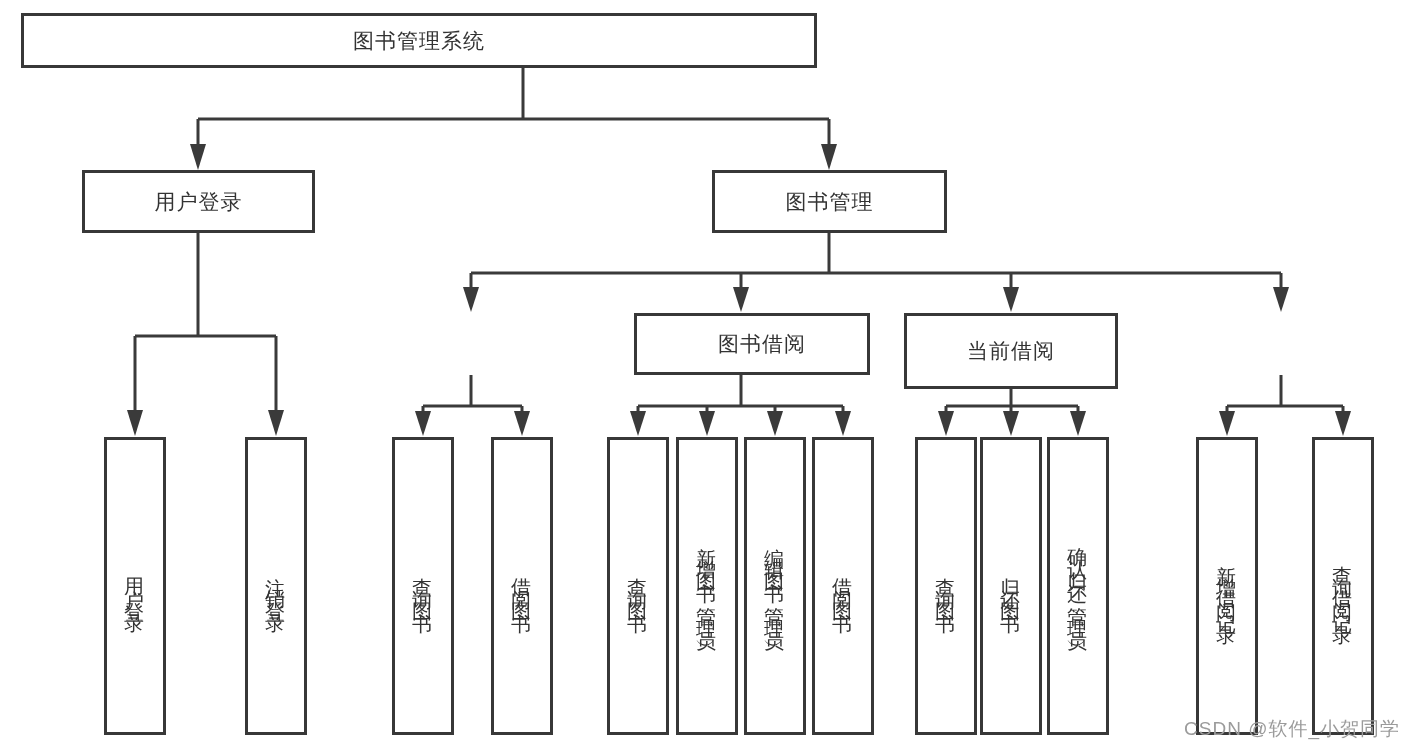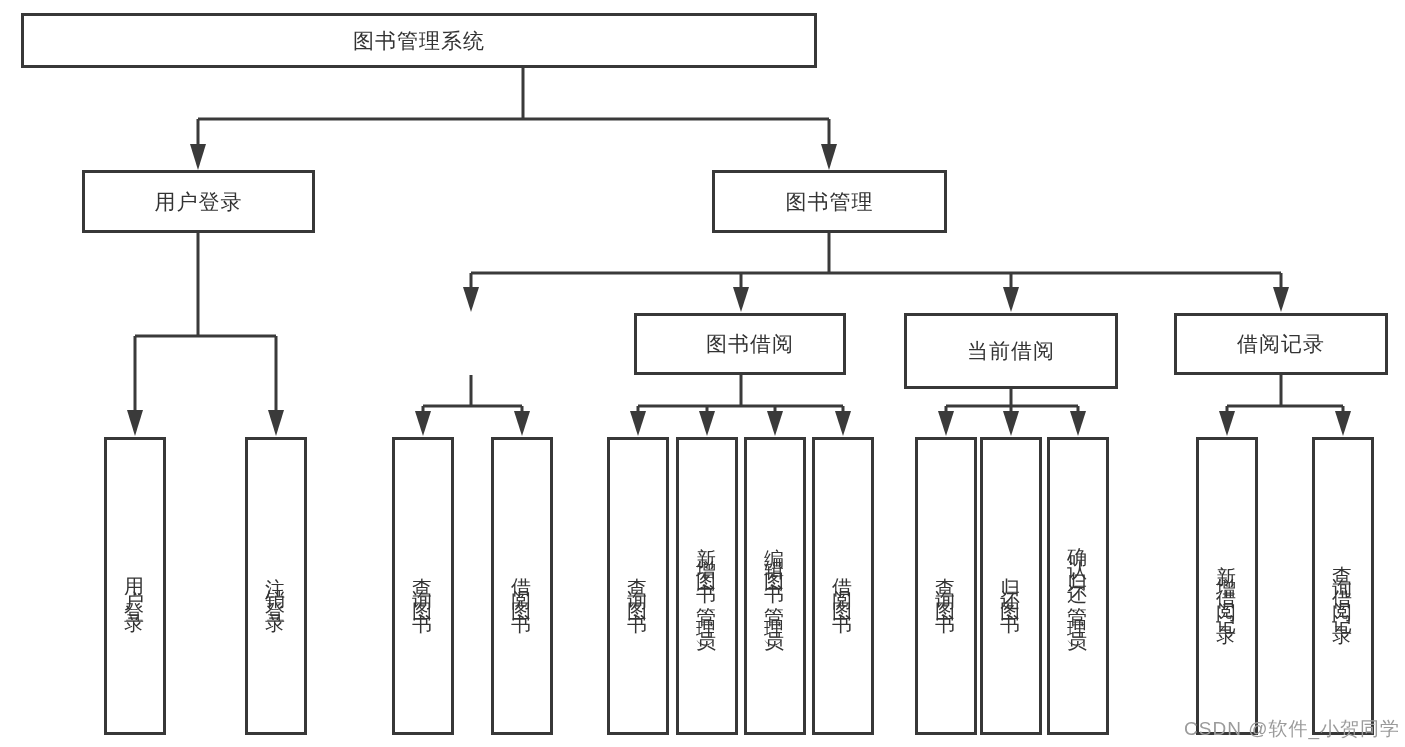--- a/index.html
+++ b/index.html
@@ -112,23 +112,22 @@
       <polygon points="1219,411 1235,411 1227,436"></polygon>
       <polygon points="1335,411 1351,411 1343,436"></polygon>
     </g>
   </svg>
 
   <div class="node root" style="left:21px; top:13px; width:796px; height:55px;">图书管理系统</div>
 
   <div class="node" style="left:82px; top:170px; width:233px; height:63px;">用户登录</div>
   <div class="node" style="left:712px; top:170px; width:235px; height:63px;">图书管理</div>
 
-  <div class="node" style="left:634px; top:313px; width:212px; height:62px;padding-left:20px;">图书借阅</div>
+  <div class="node" style="left:634px; top:313px; width:236px; height:62px;padding-left:20px;">图书借阅</div>
   <div class="node" style="left:904px; top:313px; width:214px; height:76px;">当前借阅</div>
-  <div class="node" style="left:1174px; top:313px; width:214px; height:62px;">借阅记录</div>
 
   <div class="node leaf" style="left:104px;">用户登录</div>
   <div class="node leaf" style="left:245px;">注销登录</div>
 
   <div class="node leaf" style="left:392px;">查询图书</div>
   <div class="node leaf" style="left:491px;">借阅图书</div>
 
   <div class="node leaf" style="left:607px;">查询图书</div>
   <div class="node leaf" style="left:676px;">新增图书（管理员）</div>
   <div class="node leaf" style="left:744px;">编辑图书（管理员）</div>

